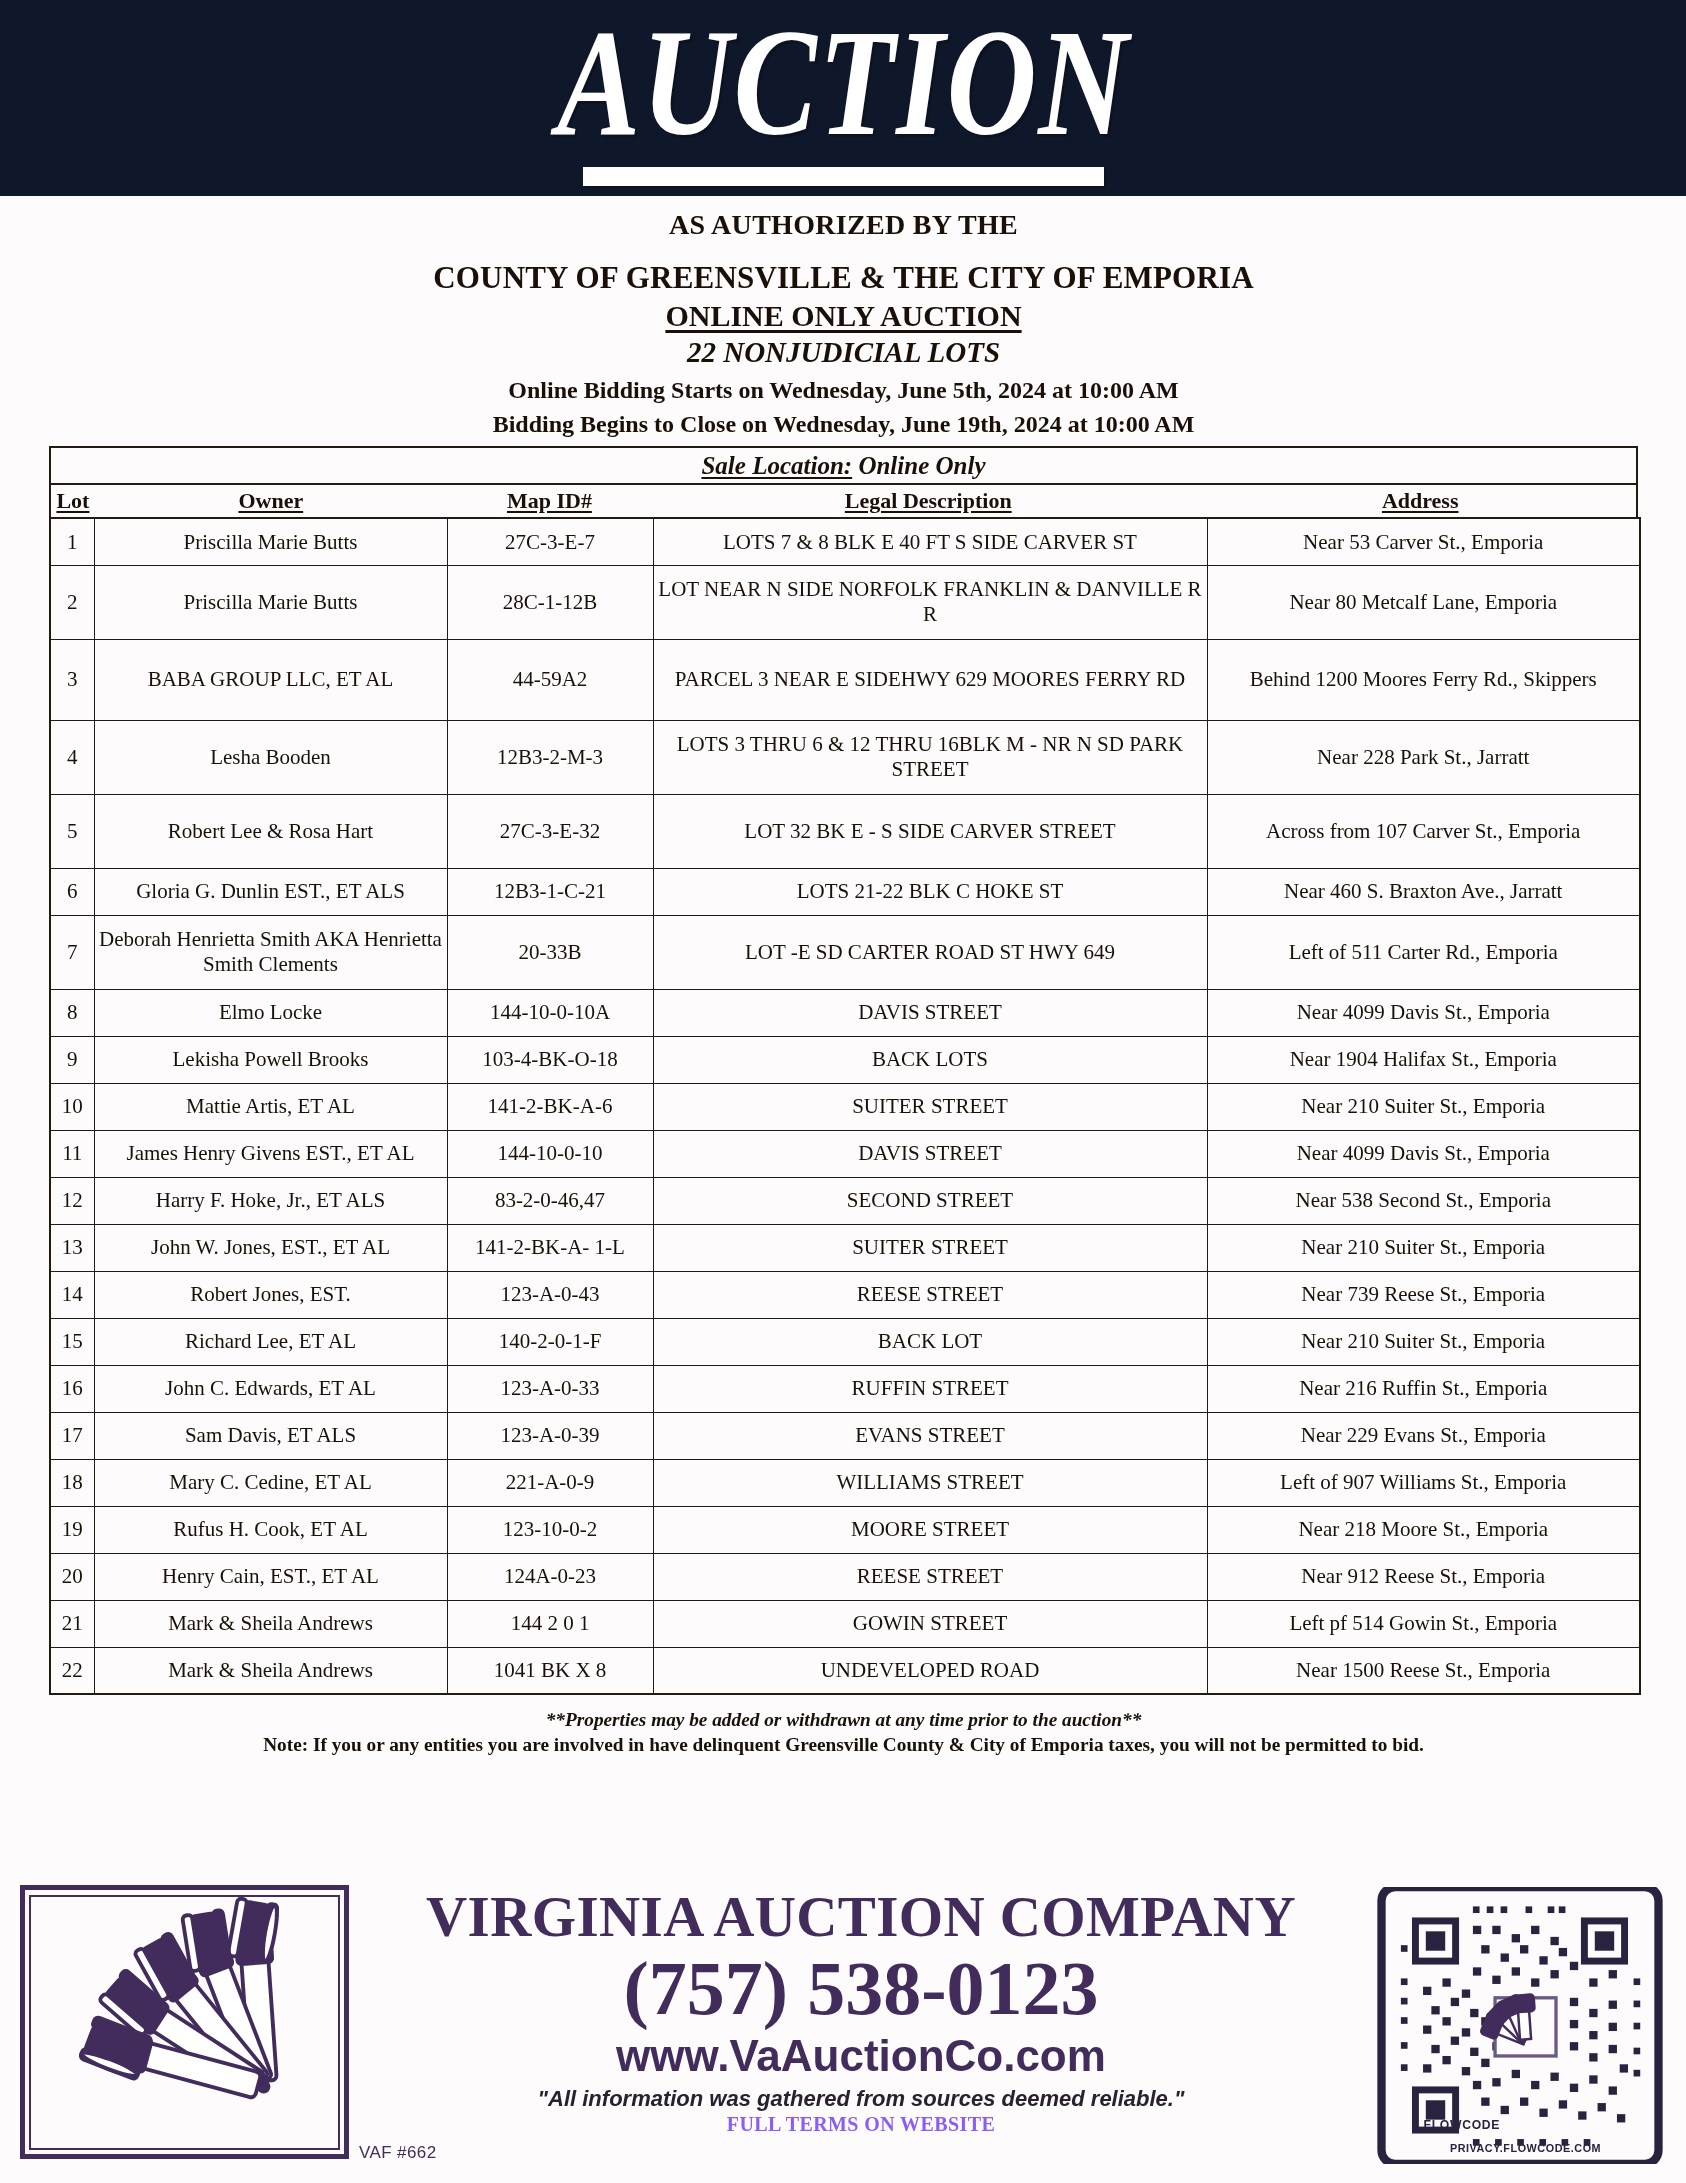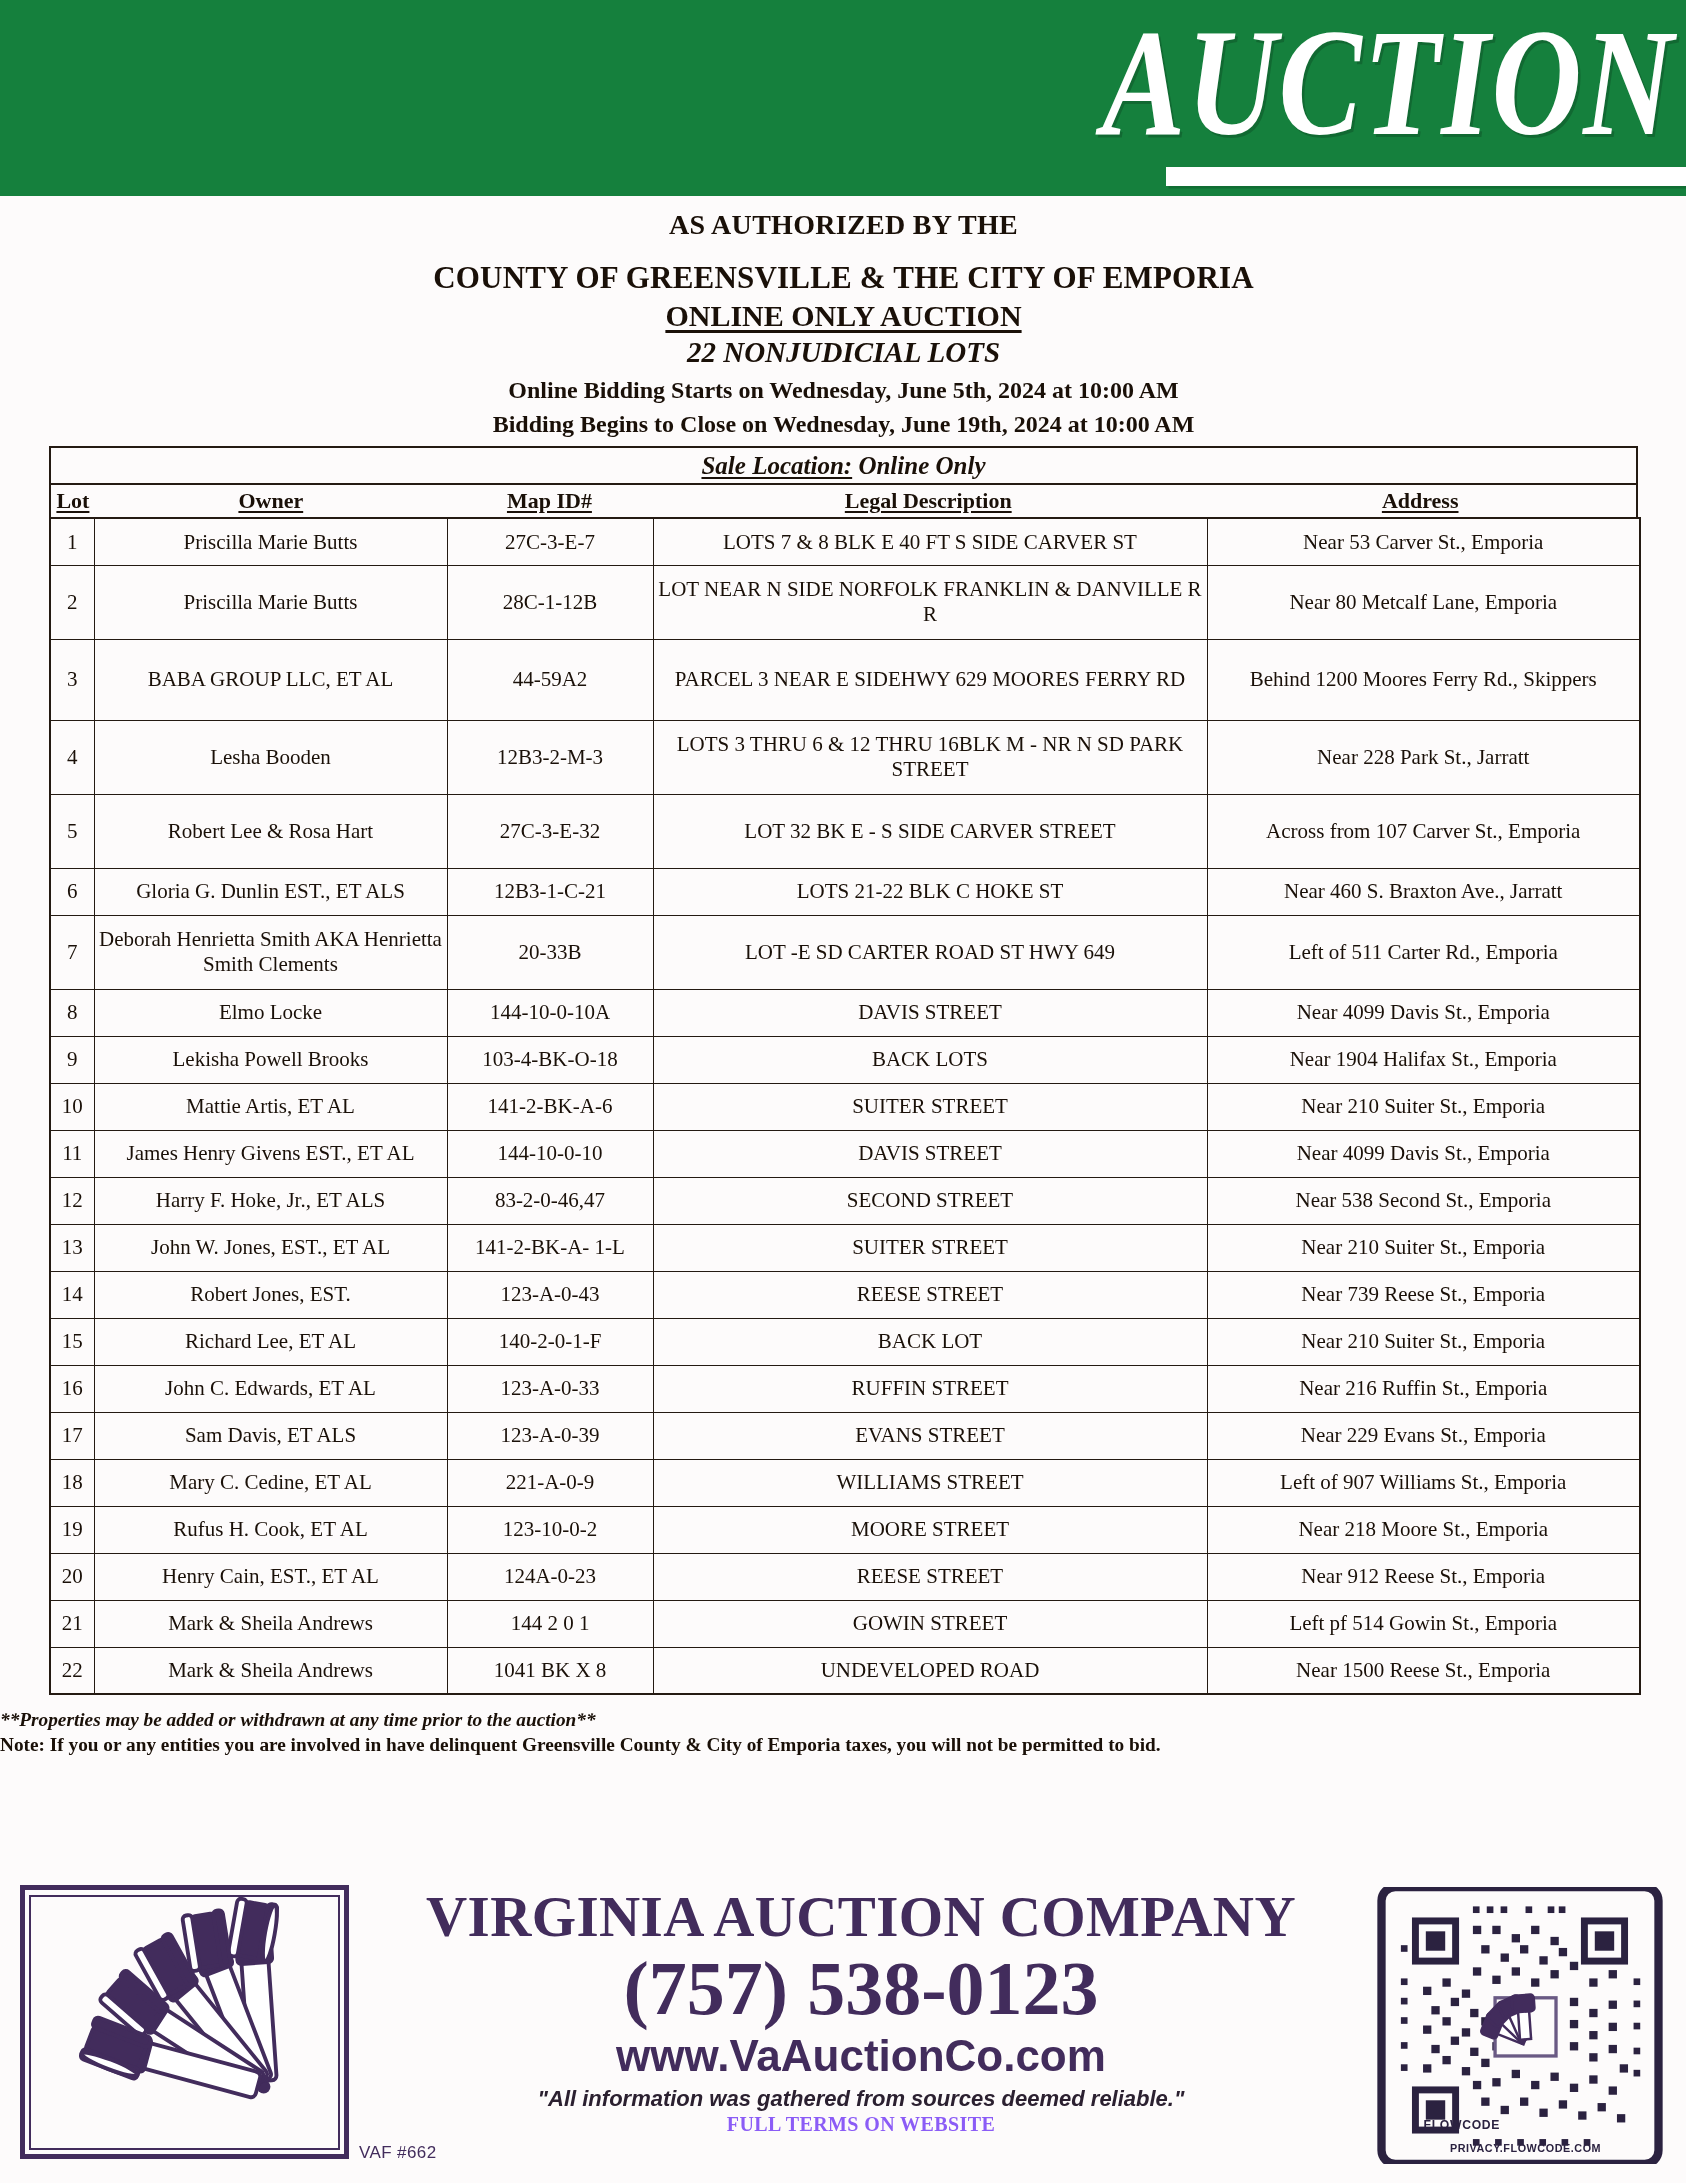--- a/index.html
+++ b/index.html
@@ -11,25 +11,25 @@
     font-family: "Liberation Serif", serif;
     color: #1a1008;
     overflow: hidden;
     position: relative;
   }
 
   
   .banner {
     width: 100%;
     height: 196px;
-    background: #15803d;
+    background: #0f172a;
     position: relative;
     display: flex;
     flex-direction: column;
-    align-items: flex-end;
+    align-items: center;
     justify-content: flex-start;
   }
   .banner-title {
     font-family: "Liberation Serif", serif;
     font-style: italic;
     font-weight: bold;
     color: #ffffff;
     font-size: 130px;
     letter-spacing: 1.7px;
     line-height: 1;
@@ -144,21 +144,21 @@
   .c-map   { width: 206px; }
   .c-legal { width: 554px; }
   .c-addr  { width: 433px; }
 
   .r-tall td { height: 74px; }
   .r-xtall td { height: 81px; }
   .r-norm td { height: 47px; }
 
   
   .notes {
-    text-align: left;
+    text-align: center;
     margin-top: 13.4px;
   }
   .note-italic {
     font-size: 19.3px;
     font-weight: bold;
     font-style: italic;
     margin: 0 0 3.4px 0;
   }
   .note-plain {
     font-size: 19.3px;

